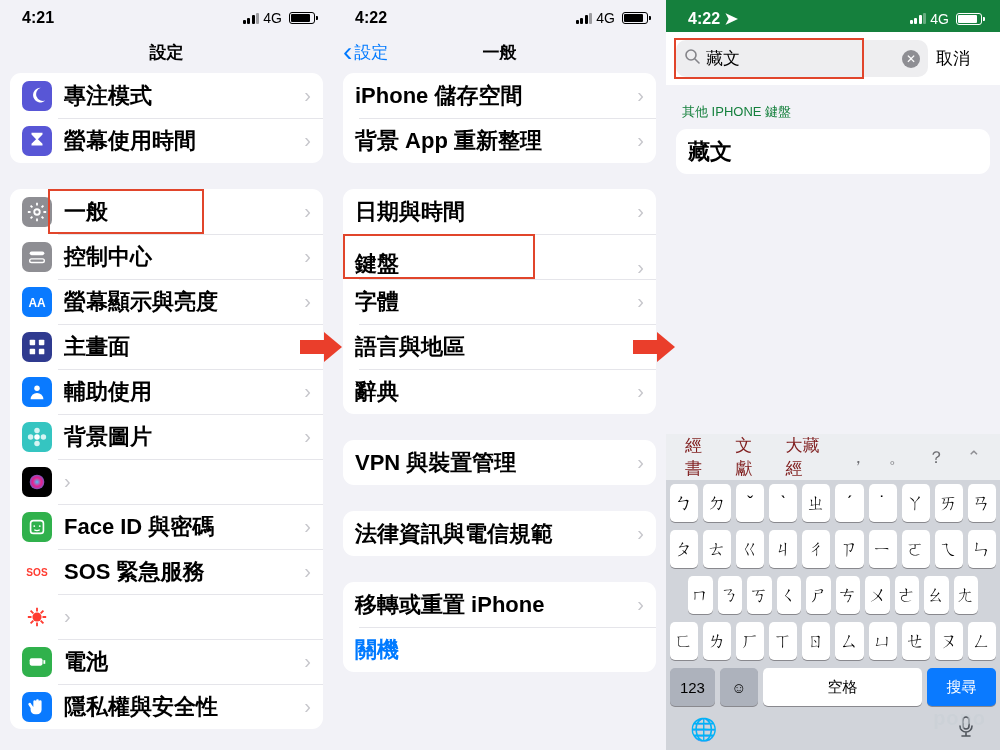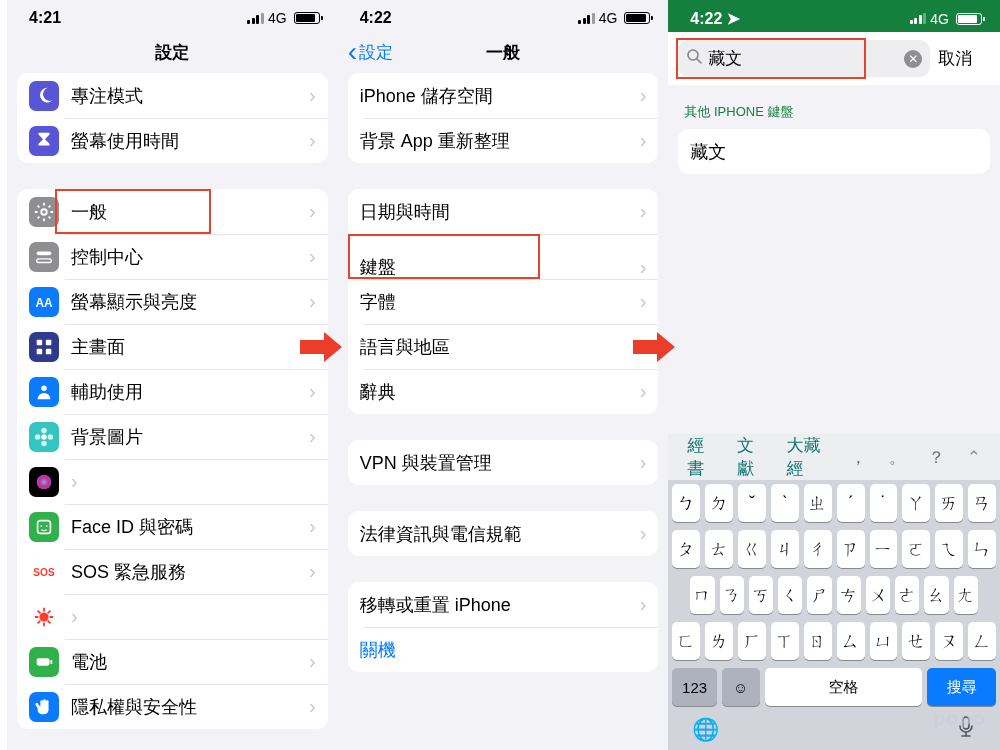--- a/index.html
+++ b/index.html
@@ -1,19 +1,19 @@
 <!DOCTYPE html>
 <html><head>
 <meta charset="utf-8">
 <style>
   * { margin:0; padding:0; box-sizing:border-box; }
   html,body { width:1000px; height:750px; font-family:-apple-system,"PingFang TC","Helvetica Neue",sans-serif; overflow:hidden; }
   .screens { display:flex; width:1000px; height:750px; }
   .phone { position:relative; height:750px; overflow:hidden; }
-  .p1 { width:333px; background:#f2f2f7;margin-left:7px; }
+  .p1 { width:333px; background:#f2f2f7; }
   .p2 { width:333px; background:#f2f2f7; }
   .p3 { width:334px; background:#f2f2f7; }
   
   .status { display:flex; justify-content:space-between; align-items:center; padding:9px 18px 4px 22px; font-size:16px; font-weight:600; }
   .status.dark { background:#15803d; color:#fff; }
   .sigs { display:flex; align-items:center; gap:4px; font-size:14px; font-weight:500;}
   .batt { display:inline-block; width:26px; height:12px; border:1.4px solid currentColor; border-radius:3px; position:relative; margin-left:3px;}
   .batt::after { content:""; position:absolute; right:-4px; top:3px; width:2px; height:4px; background:currentColor; border-radius:0 1px 1px 0;}
   .batt::before { content:""; position:absolute; left:1px; top:1px; bottom:1px; width:80%; background:currentColor; border-radius:1px;}
   .bars { display:inline-flex; align-items:flex-end; gap:1.5px; height:11px;}
@@ -24,35 +24,35 @@
   .nav .title { font-size:17px; font-weight:600; }
   .nav .back { position:absolute; left:10px; color:#007aff; font-size:17px; display:flex; align-items:center;}
   .nav .back::before { content:"‹"; font-size:28px; line-height:0; margin-right:2px; font-weight:300;}
   
   .group { margin:0 10px 26px 10px; background:#fff; border-radius:11px; overflow:hidden; }
   .row { display:flex; align-items:center; height:45px; padding:0 12px 0 12px; position:relative; }
   .row + .row::before,
   .row.div::before { content:""; position:absolute; left:48px; right:0; top:0; height:1px; background:#e5e5ea; }
   .p2 .row + .row::before { left:16px; }
   .row .icon { width:30px; height:30px; border-radius:7px; margin-right:12px; display:flex; align-items:center; justify-content:center; color:#fff; font-size:16px; flex-shrink:0;}
-  .row .label { flex:1; font-size:18px; color:#000; }
+  .row .label { flex:1; font-size:22px; color:#000;font-weight:bold; }
   .row .chev { color:#c7c7cc; font-size:20px; font-weight:300;}
   .row.link .label { color:#007aff; }
   
   .p3 .sbar { background:#fff; padding:8px 6px 8px 10px; display:flex; align-items:center; gap:8px;}
   .p3 .sfield { flex:0 0 252px; background:#eeeef0; border-radius:10px; height:37px; display:flex; align-items:center; padding:0 8px; position:relative;}
   .p3 .sfield .sicon { color:#848489; font-size:17px; margin-right:6px;}
   .p3 .sfield .stext { font-size:17px; color:#000;}
   .p3 .sfield .clear { position:absolute; right:8px; width:18px; height:18px; border-radius:50%; background:#8e8e93; color:#fff; font-size:12px; display:flex; align-items:center; justify-content:center;}
   .p3 .cancel { color:#000000; font-size:17px; }
   .sect-head { font-size:13px; color:#15803d; padding:18px 16px 8px; }
   
   .kb { position:absolute; bottom:0; left:0; right:0; background:#d1d4da; }
   .cand { background:#eceef1; height:46px; display:flex; align-items:center; padding:0 8px; font-size:17px; color:#000; }
-  .cand span { padding:0 11px; color:#0f766e;}
+  .cand span { padding:0 11px; color:#7f1d1d;}
   .cand .punct { color:#6d6d72;}
   .krow { display:flex; gap:5px; padding:4px 4px; }
   .key { flex:1; background:#fff; border-radius:5px; height:38px; display:flex; align-items:center; justify-content:center; font-size:18px; box-shadow:0 1px 0 #89898e; color:#000;}
   .key.fn { background:#adb2bc; color:#000;}
   .krow.off { padding-left:22px; padding-right:22px;}
   .krow.bot .key { font-size:15px;}
   .key.space { flex:4.6;}
   .key.search { flex:2; background:#0a7aff; color:#fff;}
   .kbbar { height:40px; display:flex; align-items:center; justify-content:space-between; padding:0 24px; color:#50555c; font-size:22px;}
   

